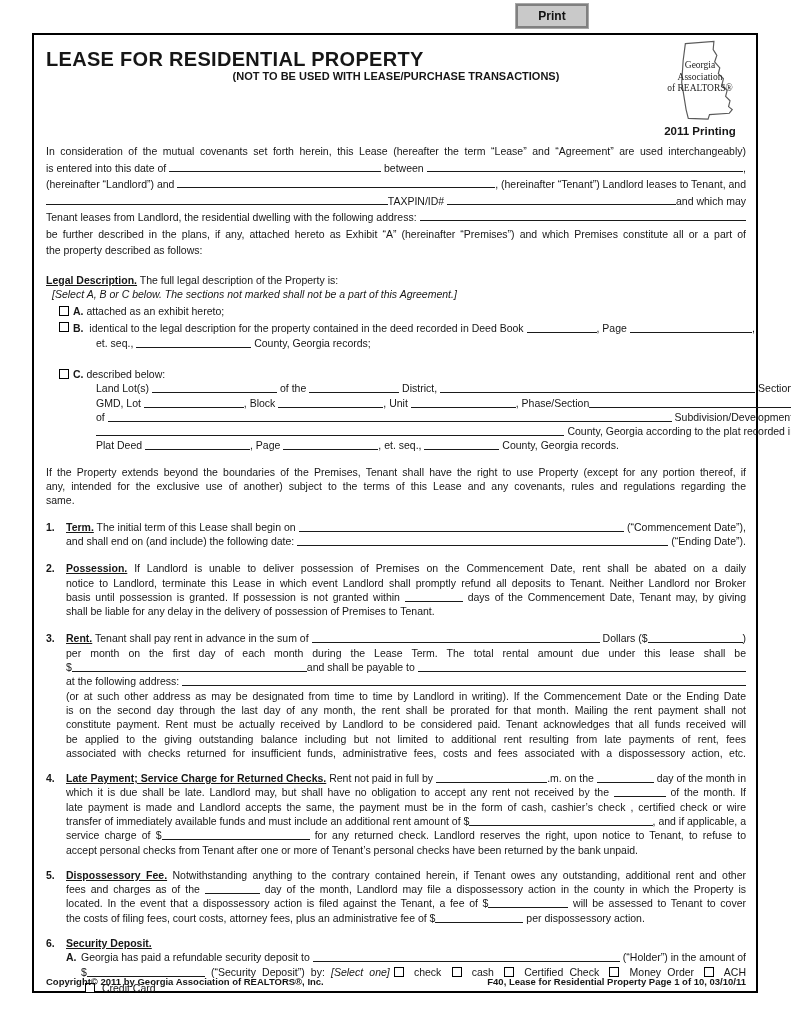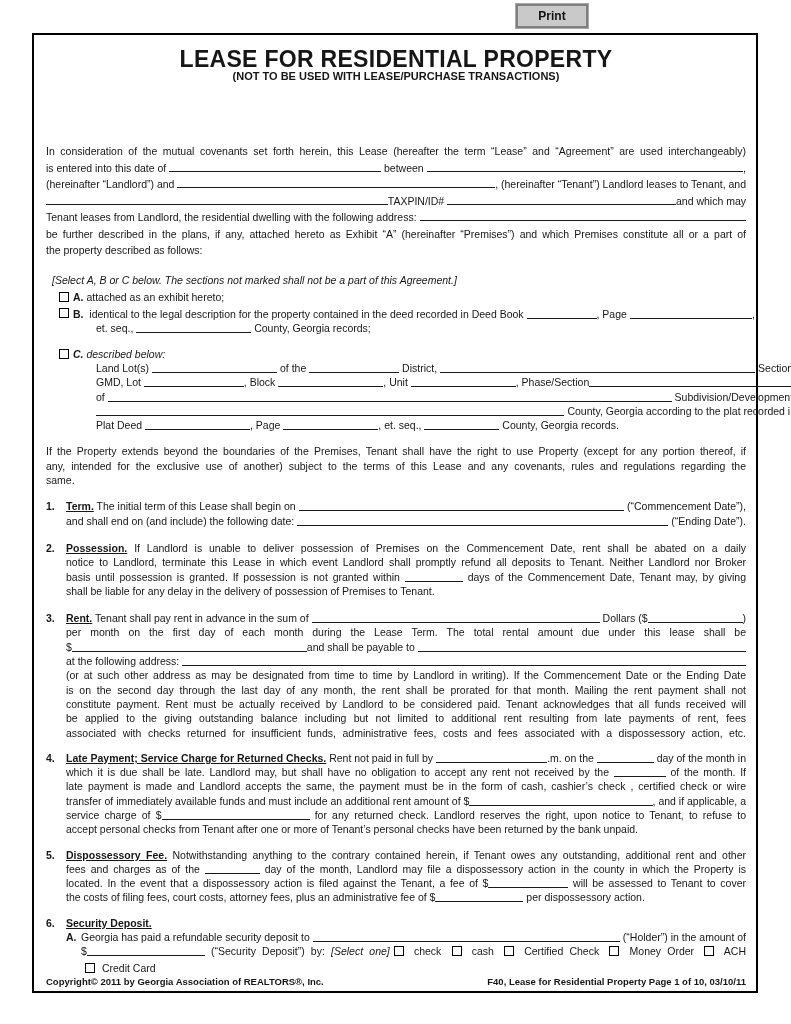--- a/index.html
+++ b/index.html
@@ -11,21 +11,21 @@
     position:absolute;left:516px;top:4px;width:72px;height:24px;
     background:#c9c9c9;border:2px solid #808080;outline:1px solid #a8a8a8;
     font-family:"Liberation Sans", sans-serif;font-weight:bold;font-size:12px;color:#111;
     display:flex;align-items:center;justify-content:center;cursor:pointer;box-sizing:border-box;
   }
   .page{
     position:absolute;left:32px;top:33px;width:726px;height:960px;
     border:2px solid #000;box-sizing:border-box;padding:0 10px 0 12px;
     font-size:10.5px;
   }
-  .title{margin-top:14px;text-align:center;font-weight:bold;font-size:23px;line-height:20px;letter-spacing:0.3px;}
+  .title{margin-top:14px;font-weight:bold;font-size:20px;line-height:20px;letter-spacing:0.3px;}
   .subtitle{text-align:center;font-weight:bold;font-size:11px;line-height:14px;}
   .logo-wrap{position:absolute;top:5px;right:8px;width:96px;text-align:center;}
   .logo-state{position:relative;width:96px;height:82px;margin:0 auto;}
   .logo-state svg{position:absolute;left:0;top:0;}
   .logo-text{position:absolute;left:0;top:20px;width:100%;
     font-family:"Liberation Serif", serif;font-size:9.5px;line-height:11.5px;color:#222;}
   .printing{font-weight:bold;font-size:11.5px;margin-top:3px;text-align:center;}
   .block{position:relative;}
   .numblock{display:flex;}
   .num{width:20px;flex:none;font-weight:bold;}
@@ -49,20 +49,33 @@
 </style>
 </head>
 <body>
 
 <button class="print-btn">Print</button>
 
 <div class="page">
   <div class="title">LEASE FOR RESIDENTIAL PROPERTY</div>
   <div class="subtitle">(NOT TO BE USED WITH LEASE/PURCHASE TRANSACTIONS)</div>
 
+  <div class="logo-wrap">
+    <div class="logo-state">
+      <svg width="96" height="82" viewBox="0 0 100 112">
+        <path d="M30 5 L69 2 L68 13 L73 21 L70 30 L77 38 L75 46 L82 53 L80 61 L87 69 L85 77 L91 83 L89 91 L94 95 L90 100 L63 102 L61 108 L34 107 L31 95 L25 58 L27 28 Z" fill="none" stroke="#5a5a5a" stroke-width="1.6"></path>
+      </svg>
+      <div class="logo-text">
+        <div>Georgia</div>
+        <div>Association</div>
+        <div>of REALTORS®</div>
+      </div>
+    </div>
+    <div class="printing">2011 Printing</div>
+  </div>
 
   <div id="doc-root">
       <div class="block" style="margin-top: 60px; line-height: 16.5px;">
         <div class="bl jl"><span class="tseg">In consideration of the mutual covenants set forth herein, this Lease (hereafter the term “Lease” and “Agreement” are used interchangeably)</span></div>
         <div class="fl">
           <span class="tseg">is entered into this date of </span>
           <span class="blank grow" style="flex-grow: 2;">&nbsp;</span>
           <span class="tseg"> between </span>
           <span class="blank grow" style="flex-grow: 3;">&nbsp;</span>
           <span class="tseg">,</span>
@@ -79,33 +92,34 @@
           <span class="tseg">and which may</span>
         </div>
         <div class="fl">
           <span class="tseg">Tenant leases from Landlord, the residential dwelling with the following address: </span>
           <span class="blank grow" style="flex-grow: 1;">&nbsp;</span>
         </div>
         <div class="bl jl"><span class="tseg">be further described in the plans, if any, attached hereto as Exhibit “A” (hereinafter “Premises”) and which Premises constitute all or a part of</span></div>
         <div class="bl"><span class="tseg">the property described as follows:</span></div>
       </div>
       <div class="block" style="margin-top: 14px; line-height: 14.3px;">
+        <div class="bl"><span class="buseg">Legal Description.</span><span class="tseg"> The full legal description of the Property is:</span></div>
         <div class="bl" style="padding-left: 6px;"><span class="iseg">[Select A, B or C below. The sections not marked shall not be a part of this Agreement.]</span></div>
         <div class="bl" style="padding-left: 9px; margin-top: 3px;"><span class="cbx"></span><span class="bseg">A.</span><span class="tseg">  attached as an exhibit hereto;</span></div>
         <div class="fl" style="padding-left: 9px; margin-top: 3px;">
           <span class="cbx"></span>
           <span class="bseg">B.</span>
           <span class="tseg">  identical to the legal description for the property contained in the deed recorded in Deed Book </span>
           <span class="blank" style="width: 70px;">&nbsp;</span>
           <span class="tseg">, Page </span>
           <span class="blank grow" style="flex-grow: 1;">&nbsp;</span>
           <span class="tseg">,</span>
         </div>
         <div class="bl" style="padding-left: 50px;"><span class="tseg">et. seq., </span><span class="blank" style="width: 115px;">&nbsp;</span><span class="tseg"> County, Georgia records;</span></div>
-        <div class="bl" style="padding-left: 9px; margin-top: 11px; font-style: italic;"><span class="cbx"></span><span class="bseg">C.</span><span class="tseg"> described below:</span></div>
+        <div class="bl" style="padding-left: 9px; margin-top: 17px;"><span class="cbx"></span><span class="bseg">C.</span><span class="tseg"> described below:</span></div>
         <div class="fl" style="padding-left: 50px;">
           <span class="tseg">Land Lot(s) </span>
           <span class="blank" style="width: 125px;">&nbsp;</span>
           <span class="tseg"> of the </span>
           <span class="blank" style="width: 90px;">&nbsp;</span>
           <span class="tseg"> District, </span>
           <span class="blank grow" style="flex-grow: 1;">&nbsp;</span>
           <span class="tseg"> Section/</span>
         </div>
         <div class="fl" style="padding-left: 50px;">

